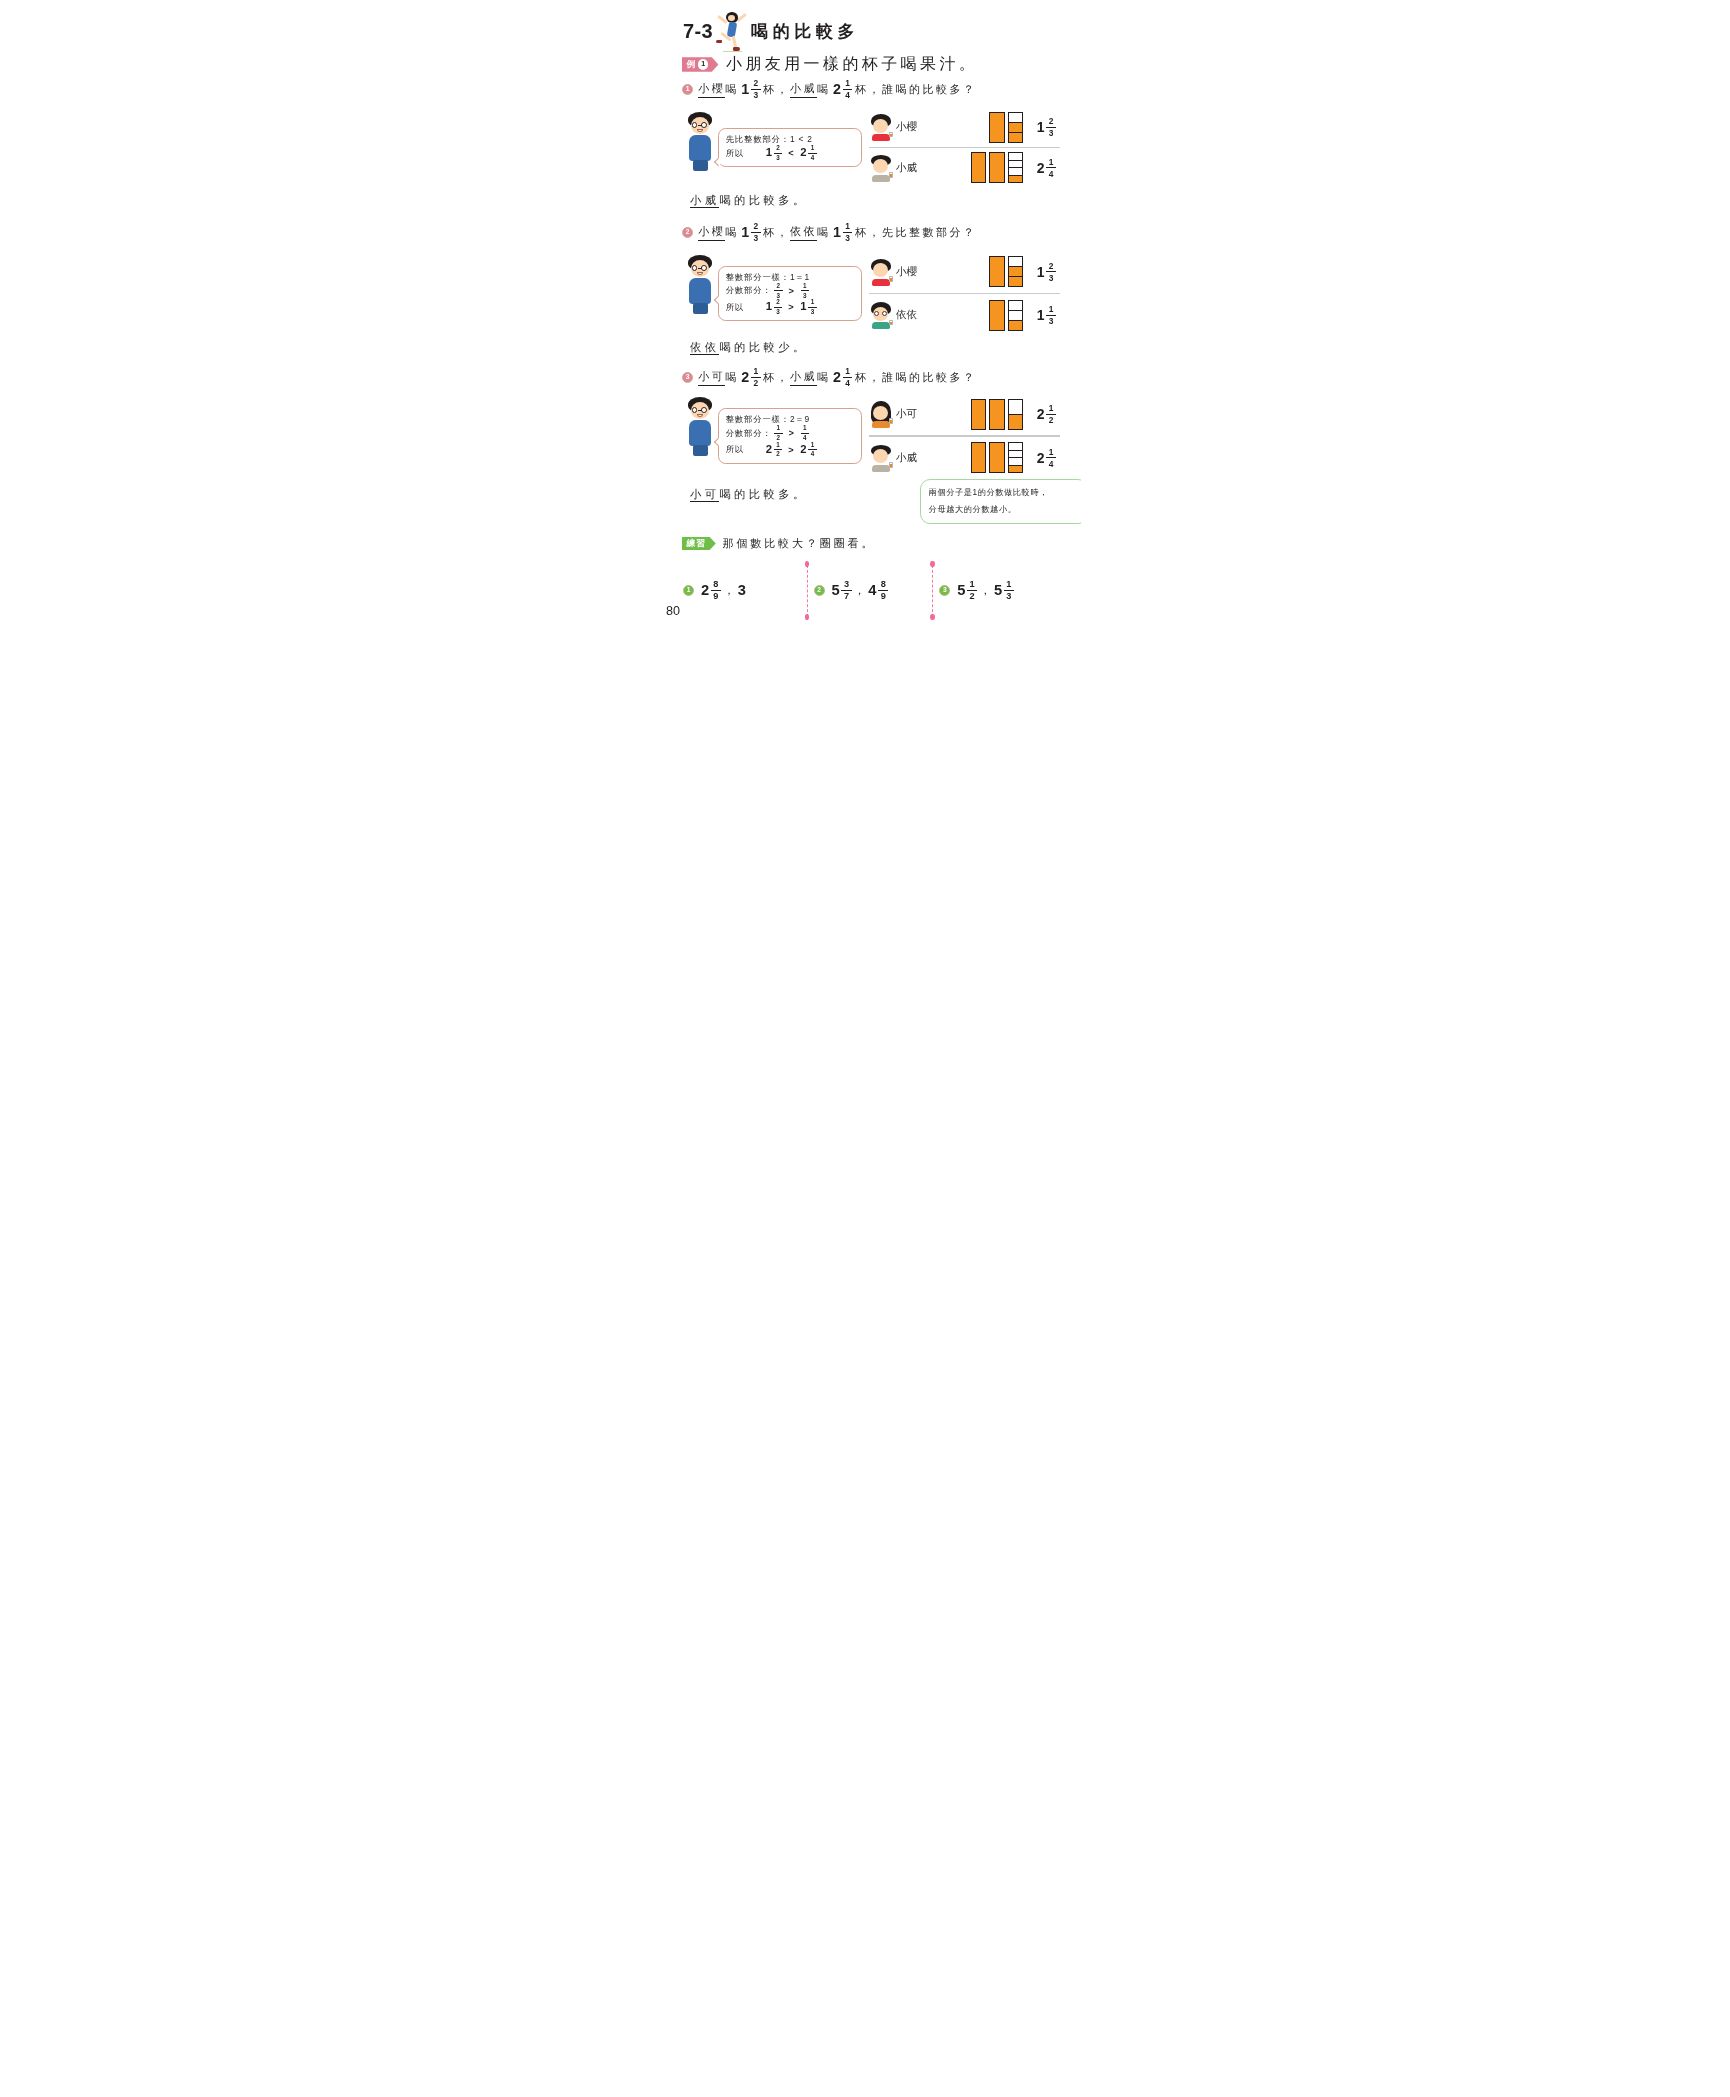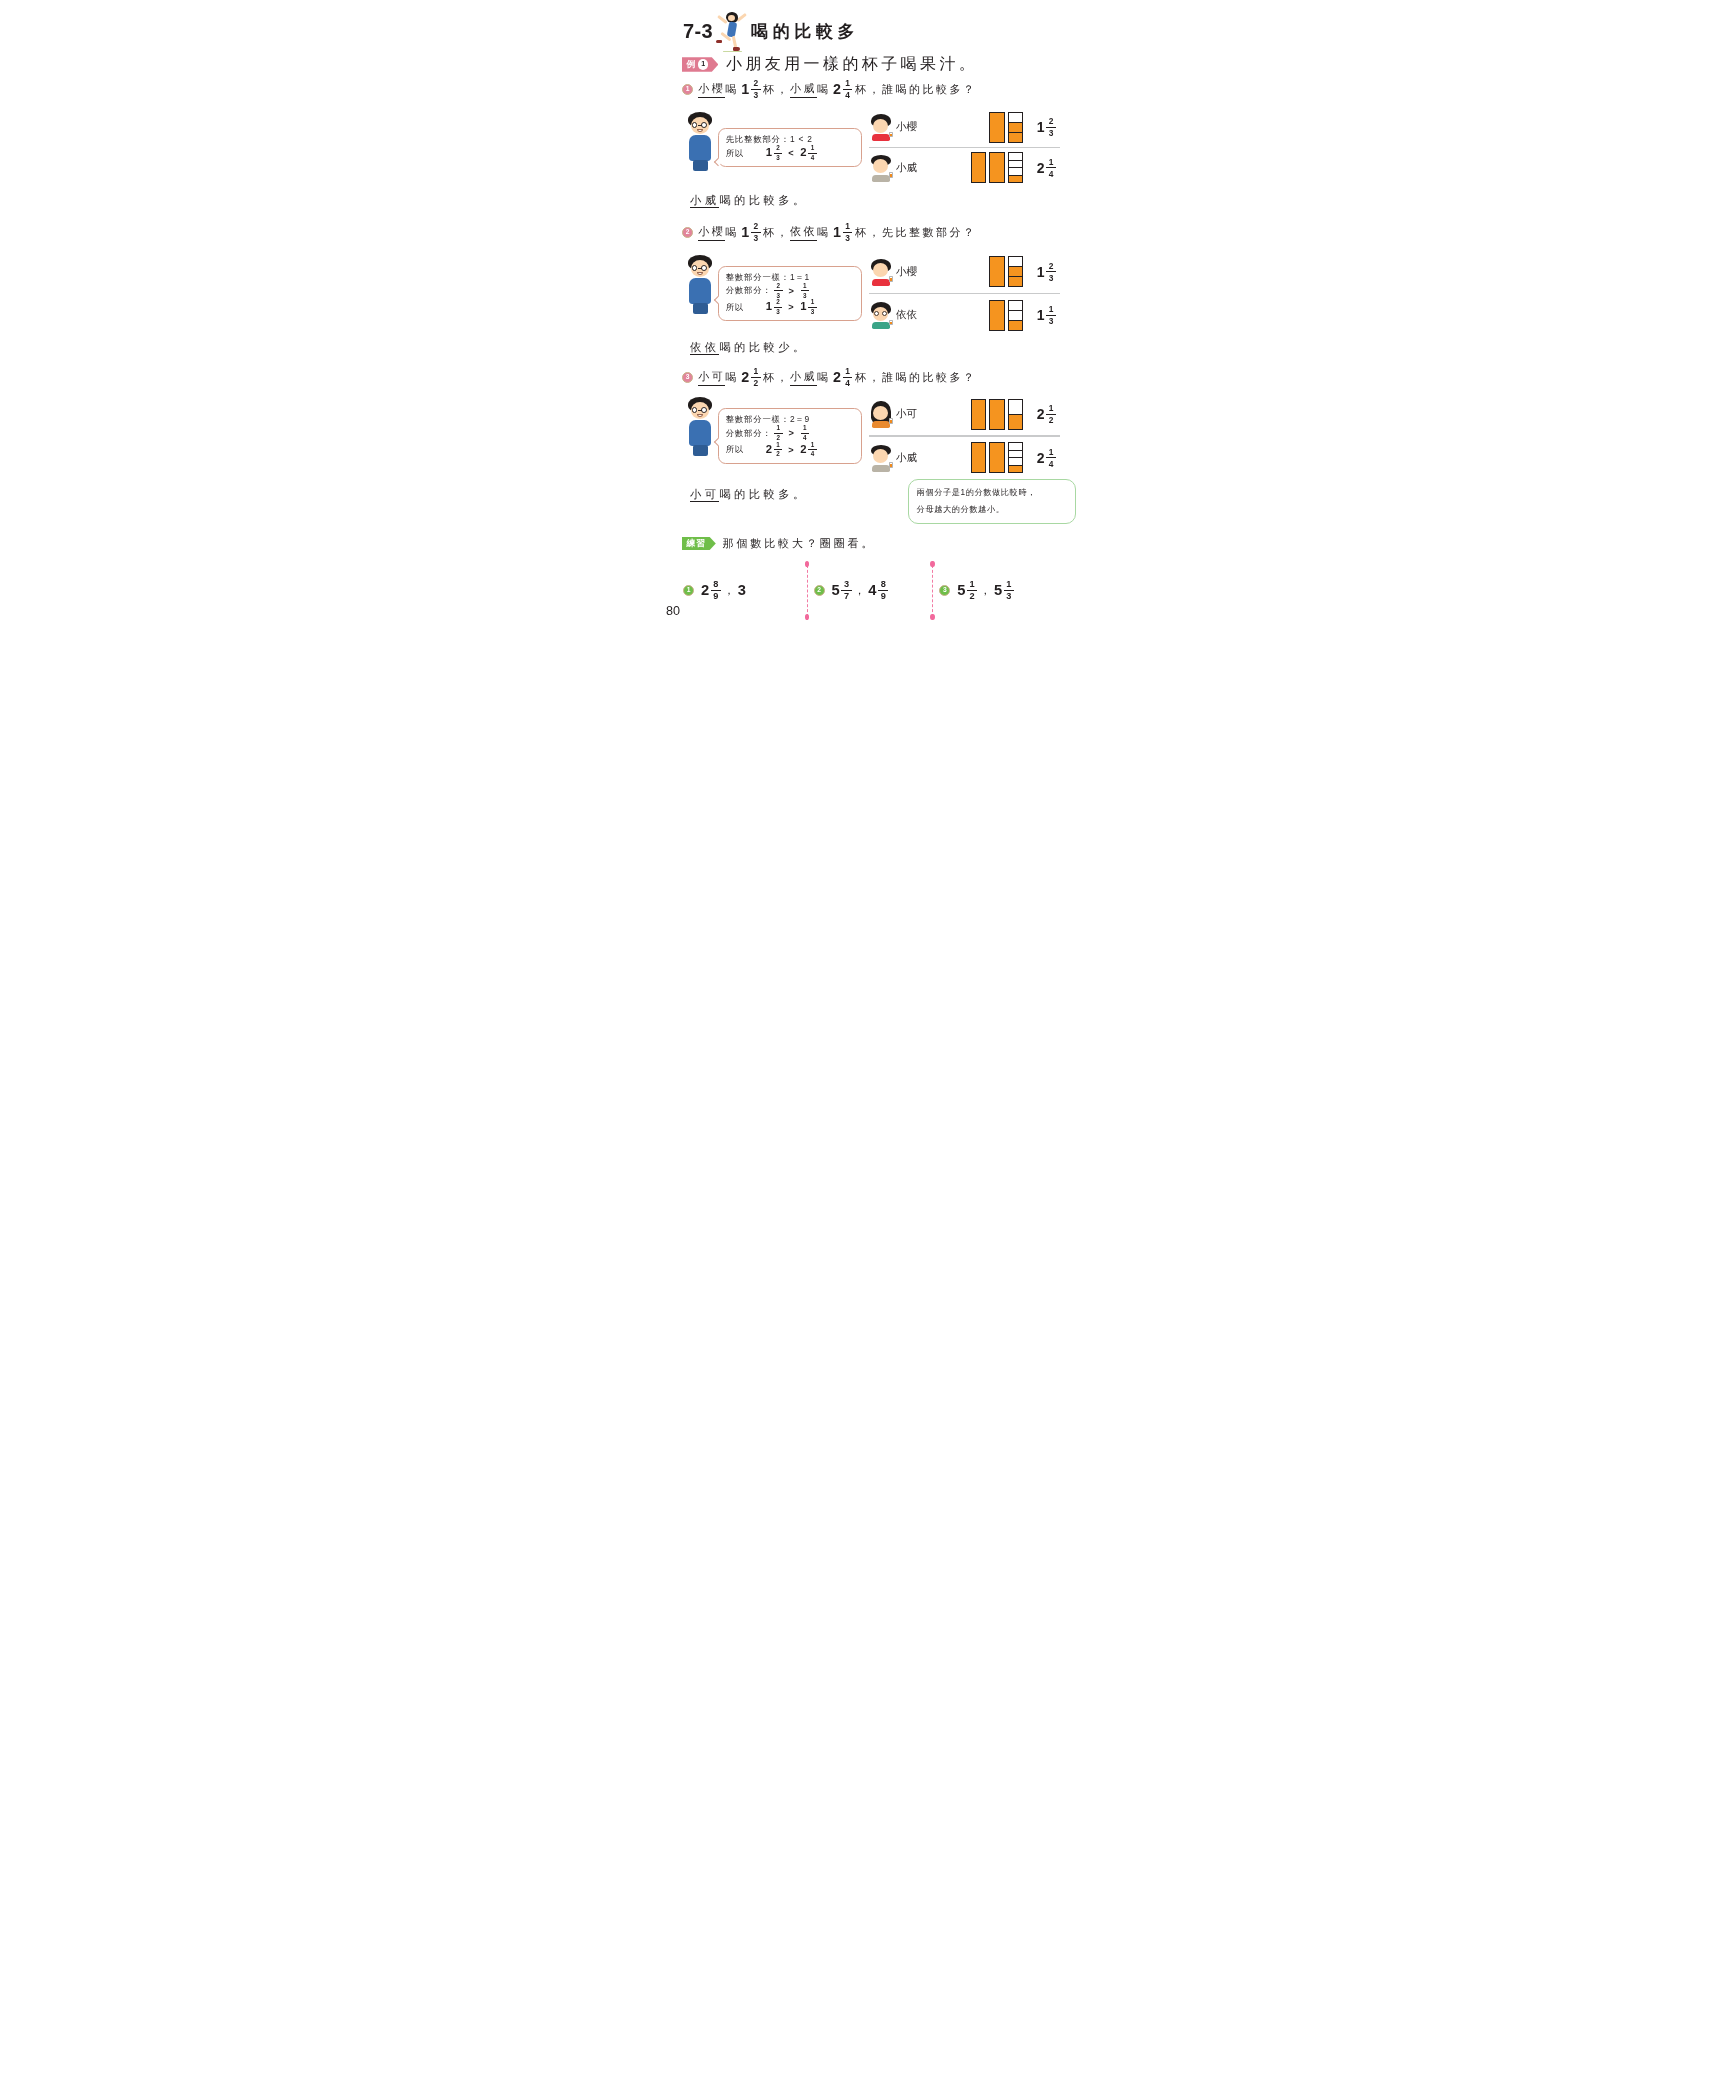--- a/index.html
+++ b/index.html
@@ -105,21 +105,21 @@
   .t-face { left:8.8px; top:8px; width:18.5px; height:17px; background:#fbd6b0; border-radius:50%; }
   .t-glass1 { top:13px; left:9.6px; width:5.9px; height:5.9px; border:1.3px solid #2b2423; border-radius:50%; background:#fff; }
   .t-glass2 { top:13px; left:19.3px; width:5.9px; height:5.9px; border:1.3px solid #2b2423; border-radius:50%; background:#fff; }
   .t-bridge { top:16px; left:16.4px; width:3.4px; height:1.3px; background:#2b2423; }
   .t-mouth { top:20px; left:15px; width:5.9px; height:2.9px; background:#fff; border:0.8px solid #9c6a52; border-radius:0 0 3.4px 3.4px; }
   .t-body { left:6.7px; top:26px; width:22.7px; height:26px; background:#3a70b2; border-radius:6.7px 6.7px 3.4px 3.4px; }
   .t-pants { left:10.5px; top:51px; width:15px; height:11px; background:#2e5c94; border-radius:2.1px; }
 
   
   .note { position:absolute; border:1.7px solid #a8d8a2; border-radius:10px; background:#fff;
-          padding:4.2px 7.6px; font-size:8.2px; line-height:2.1; letter-spacing:0.6px; }
+          padding:4.2px 7.6px; font-size:8.2px; line-height:2.1; letter-spacing:0.6px;margin-left:12px; }
 
   
   .b-phead { position:absolute; display:flex; align-items:center; gap:6.7px; }
   .phead-text { font-size:11px; letter-spacing:2.9px; }
   .prow { position:absolute; display:flex; align-items:center; }
   .p-item { display:flex; align-items:center; gap:4.2px; font-size:11.3px; }
   .p-item .mint { font-size:14.7px; } .p-item .fn,.p-item .fd { font-size:9.2px; }
   .p-sep { width:0; height:52px; border-left:1.7px dashed #f27ba4; position:relative; margin:0 5.9px 0 1.7px; }
   .p-sep::before, .p-sep::after { content:""; position:absolute; left:-2.9px; width:4.2px; height:5.9px;
         border-radius:50%; background:#f2699c; }

